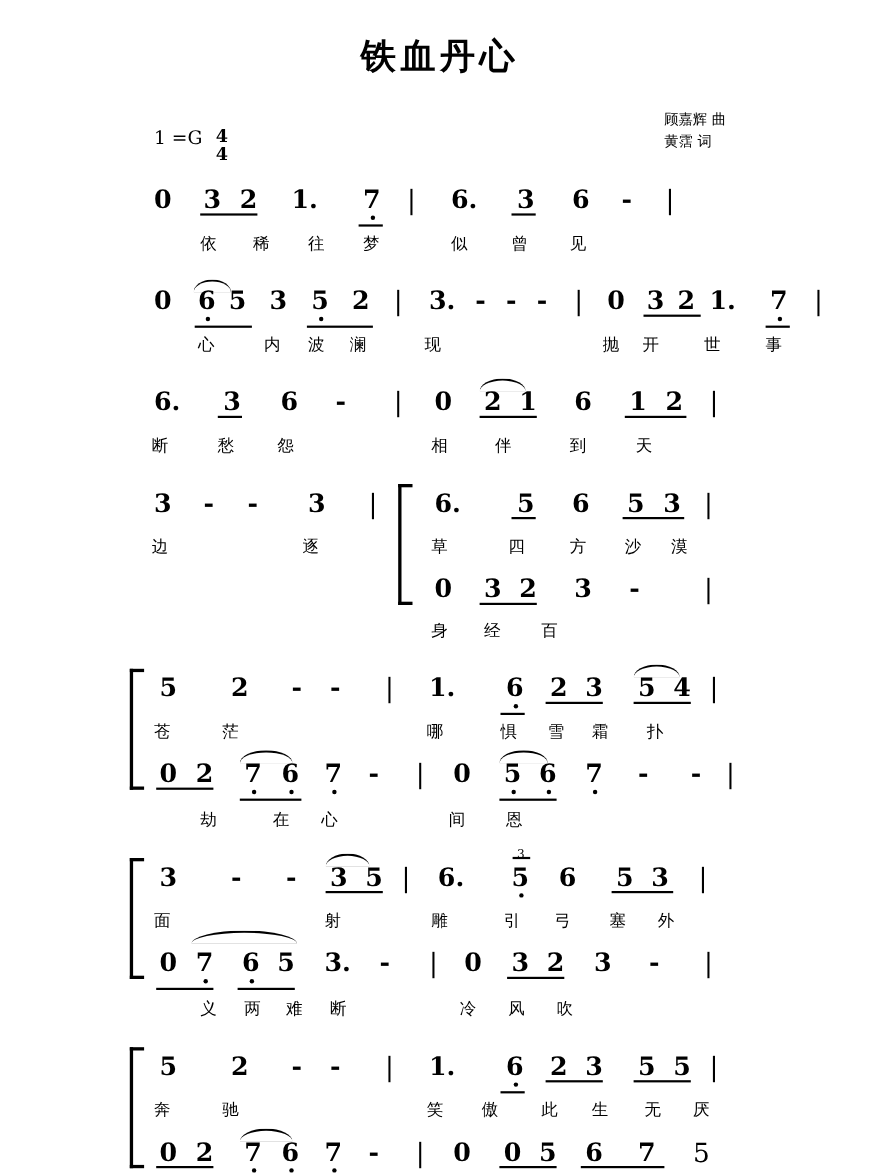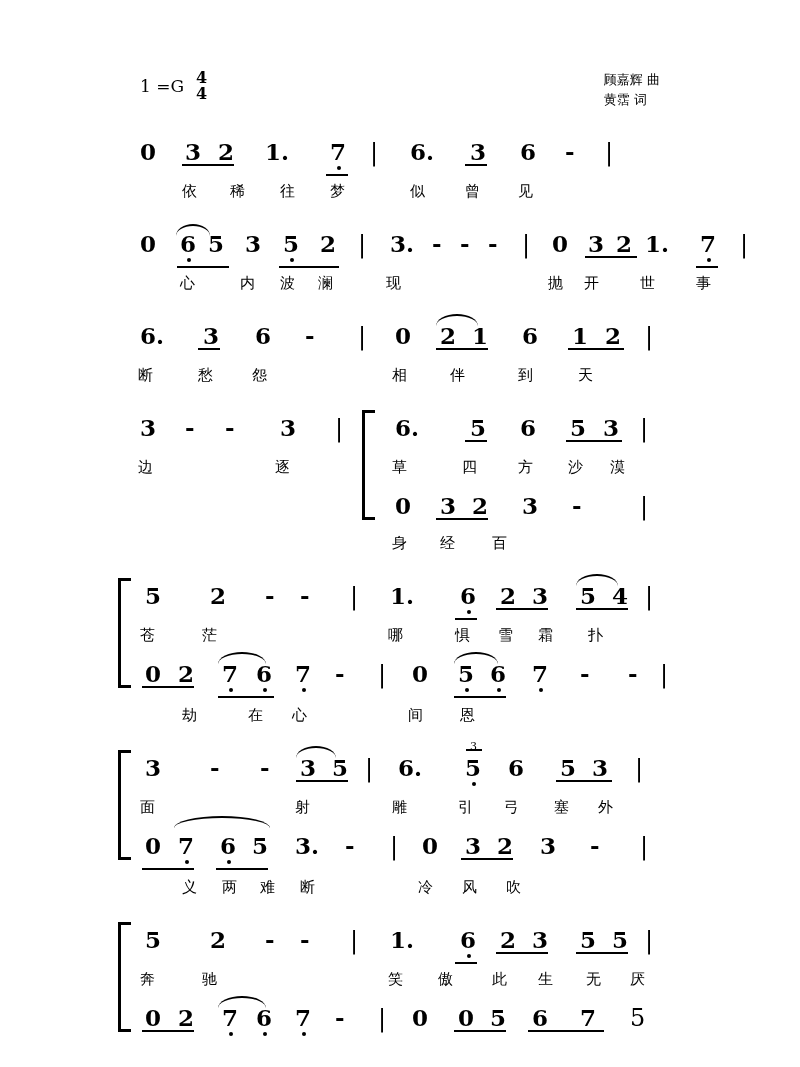--- a/index.html
+++ b/index.html
@@ -35,24 +35,24 @@
     position: absolute;
     top: 70px;
     right: 140px;
     text-align: left;
     font-size: 13px;
     line-height: 1.5;
     font-family: "DejaVu Sans", sans-serif;
   }
   .keysig {
     position: absolute;
-    top: 70px;
+    top: 86px;
     left: 140px;
     display: flex;
-    align-items: center;
+    align-items: flex-start;
     font-size: 17px;
     font-family: "DejaVu Serif", serif;
   }
   .keysig .k1 { margin-right: 4px; }
   .keysig .meter {
     display: inline-block;
     text-align: center;
     line-height: 1.0;
     margin-left: 8px;
     font-size: 16px;
@@ -146,20 +146,21 @@
     width: 16px;
     height: 2px;
     background: #000;
   }
 </style>
 </head>
 <body>
 
 <div class="sheet">
 
+  <div class="title">铁血丹心</div>
 
   <div class="credits">
     <div>顾嘉辉 曲</div>
     <div>黄霑 词</div>
   </div>
 
   <div class="keysig">
     <span class="k1">1 =G</span>
     <span class="meter">
       <span class="num">4</span>

